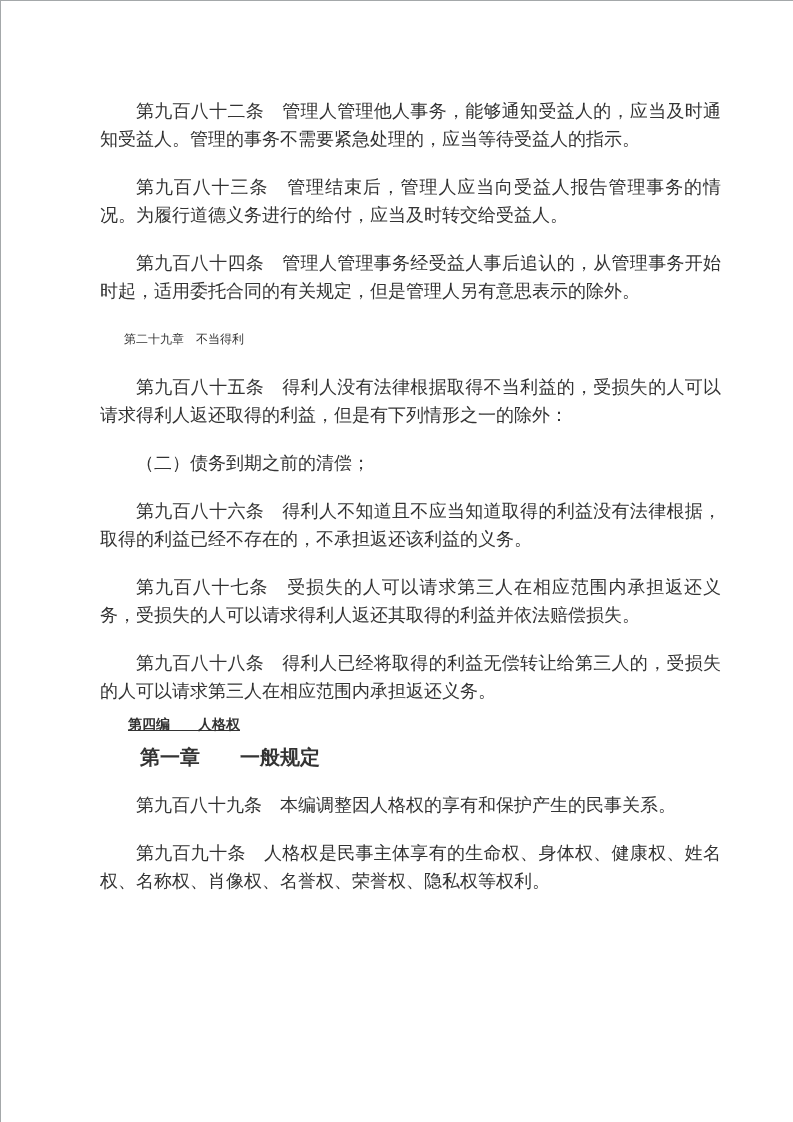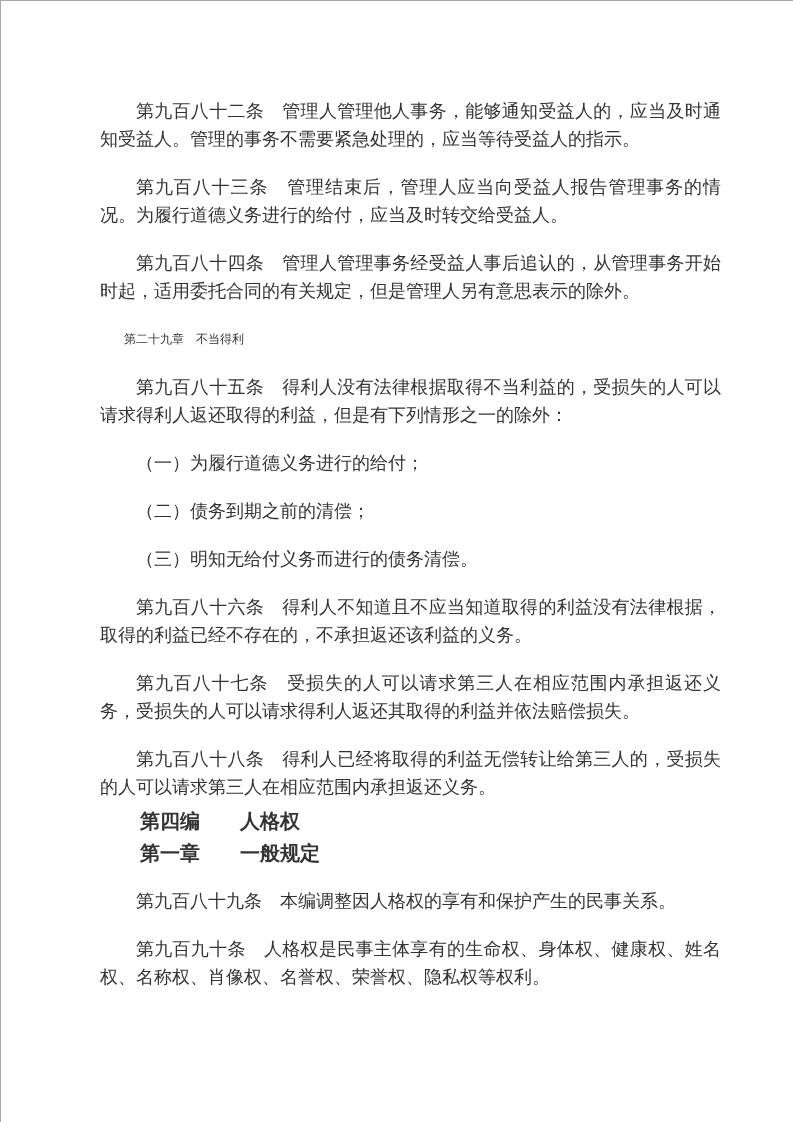--- a/index.html
+++ b/index.html
@@ -36,46 +36,45 @@
   }
   .chapter-plain {
     margin: 20px 0 0 0;
     font-size: 12px;
     line-height: 28px;
     text-indent: 2em;
     font-weight: normal;
   }
   .part-heading {
     margin: 6px 0 0 0;
-    font-size: 20px;
+    font-size: 14px;
     line-height: 28px;
     text-indent: 2em;
     font-weight: bold;
+    text-decoration: underline;
   }
   .zhang-heading {
     margin: 4px 0 16px 0;
     font-size: 20px;
     line-height: 28px;
     text-indent: 2em;
     font-weight: bold;
   }
 </style>
 </head>
 <body>
 
 <div class="page">
   <div class="content">
     <p class="para">第九百八十二条　管理人管理他人事务，能够通知受益人的，应当及时通知受益人。管理的事务不需要紧急处理的，应当等待受益人的指示。</p>
     <p class="para">第九百八十三条　管理结束后，管理人应当向受益人报告管理事务的情况。为履行道德义务进行的给付，应当及时转交给受益人。</p>
     <p class="para">第九百八十四条　管理人管理事务经受益人事后追认的，从管理事务开始时起，适用委托合同的有关规定，但是管理人另有意思表示的除外。</p>
     <p class="para chapter-plain">第二十九章　不当得利</p>
     <p class="para">第九百八十五条　得利人没有法律根据取得不当利益的，受损失的人可以请求得利人返还取得的利益，但是有下列情形之一的除外：</p>
-    <p class="para">（一）为履行道德义务进行的给付；</p>
     <p class="para">（二）债务到期之前的清偿；</p>
-    <p class="para">（三）明知无给付义务而进行的债务清偿。</p>
     <p class="para">第九百八十六条　得利人不知道且不应当知道取得的利益没有法律根据，取得的利益已经不存在的，不承担返还该利益的义务。</p>
     <p class="para">第九百八十七条　受损失的人可以请求第三人在相应范围内承担返还义务，受损失的人可以请求得利人返还其取得的利益并依法赔偿损失。</p>
     <p class="para">第九百八十八条　得利人已经将取得的利益无偿转让给第三人的，受损失的人可以请求第三人在相应范围内承担返还义务。</p>
     <p class="part-heading">第四编　　人格权</p>
     <p class="zhang-heading">第一章　　一般规定</p>
     <p class="para">第九百八十九条　本编调整因人格权的享有和保护产生的民事关系。</p>
     <p class="para">第九百九十条　人格权是民事主体享有的生命权、身体权、健康权、姓名权、名称权、肖像权、名誉权、荣誉权、隐私权等权利。</p>
   </div>
 </div>
 

